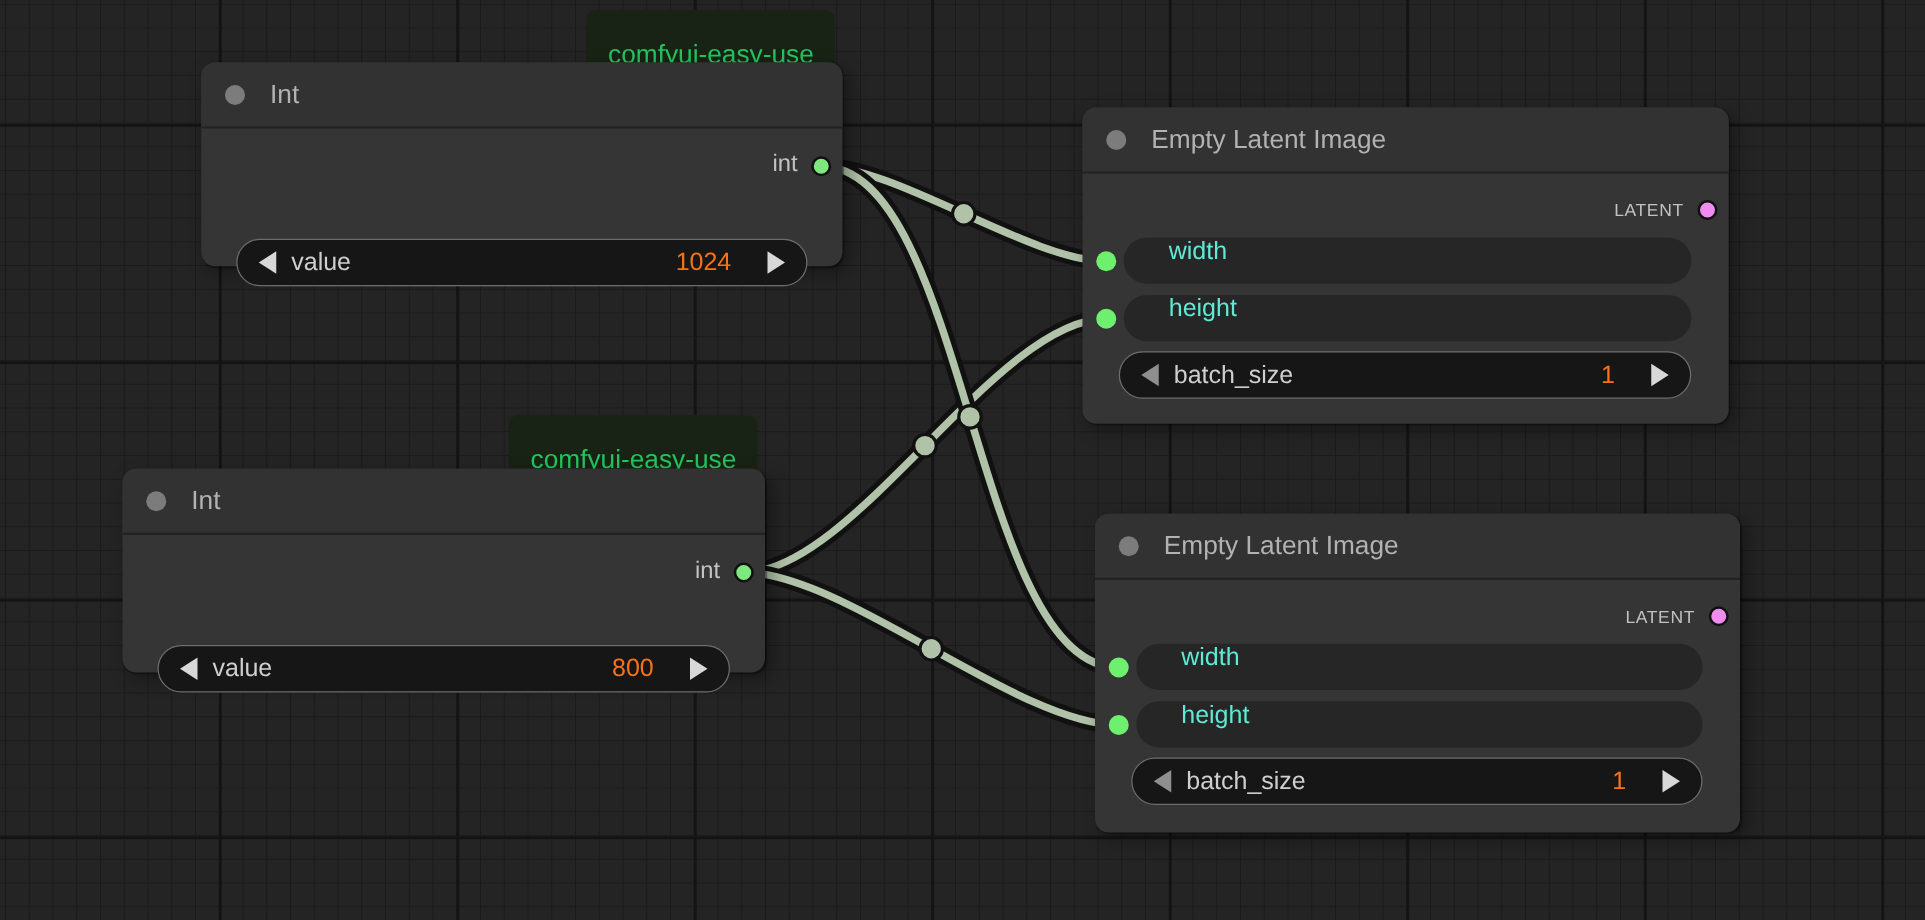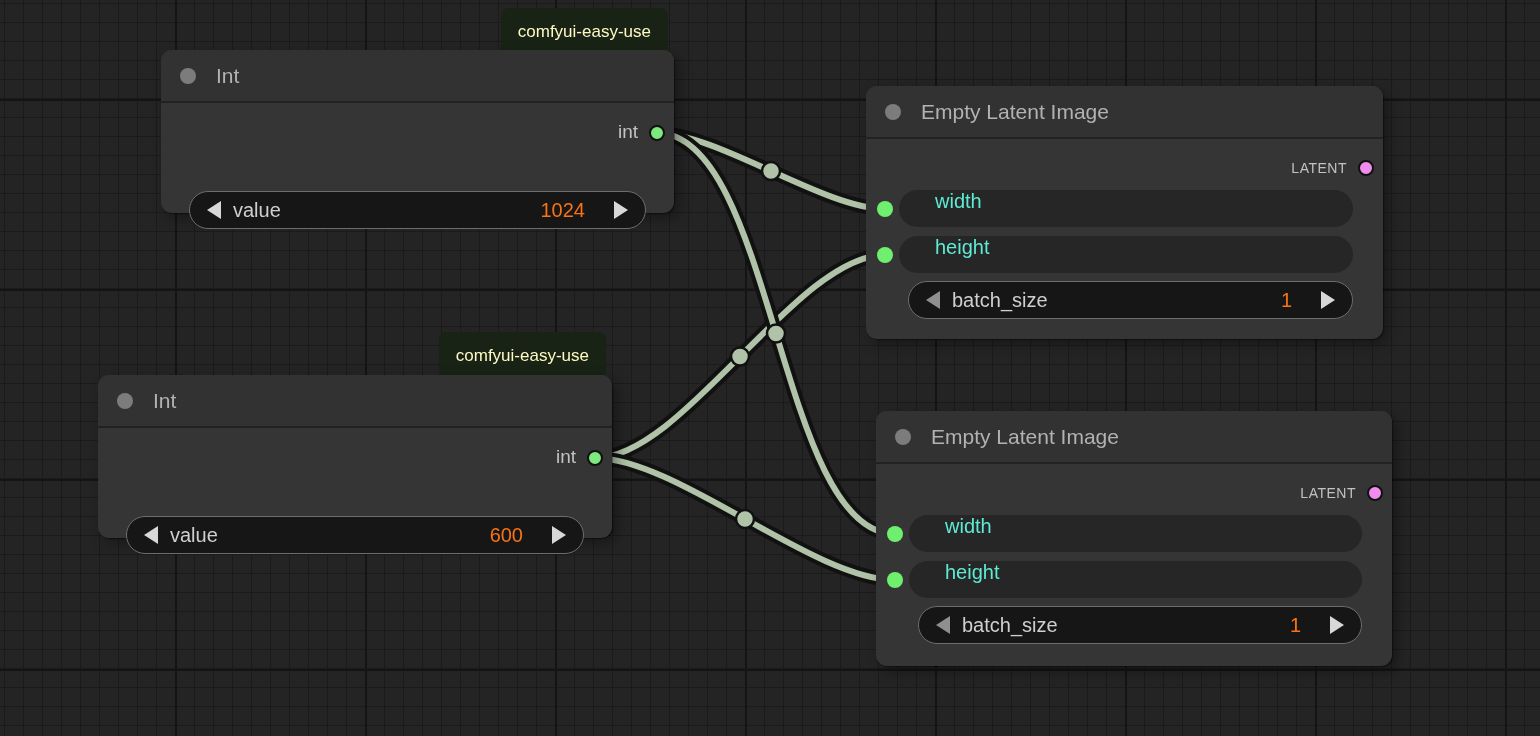--- a/index.html
+++ b/index.html
@@ -45,41 +45,41 @@
   .widget .wvalue{font-size:20px;color:#f97316;margin-right:29px;}
   .tri-left{width:0;height:0;border:9px solid transparent;border-left:none;border-right:14px solid #d8d8d8;flex:none;}
   .tri-right{width:0;height:0;border:9px solid transparent;border-right:none;border-left:14px solid #d8d8d8;flex:none;}
   .widget.batch .tri-left{border-right-color:#8f8f8f;}
   .muted-pill{
     position:absolute;height:37px;background:#262626;border-radius:18.5px;
     display:flex;align-items:flex-start;padding-left:36px;box-sizing:border-box;
     font-size:20px;color:#5eead4;
   }
   .badge{
-    position:absolute;z-index:2;height:37px;line-height:37px;padding:5px 17px;
-    background:#182315;color:#fef9c3;font-size:17px;border-radius:8px;white-space:nowrap;
+    position:absolute;z-index:2;height:37px;line-height:37px;padding:17px 17px;
+    background:#182315;color:#22c55e;font-size:21px;border-radius:8px;white-space:nowrap;
   }
   
   #node-int1{left:161px;top:50px;width:513px;height:163px;}
   #node-int2{left:98px;top:375px;width:514px;height:163px;}
   #node-eli1{left:866px;top:86px;width:517px;height:253px;}
   #node-eli2{left:876px;top:411px;width:516px;height:255px;}
   
   .int-node .slot-row.out{top:66px;}
   .int-node .out-port{top:75px;}
   .int-node .widget{left:28px;right:28px;top:105px;margin-top:36px;}
   
   .eli-node .slot-row.out{top:66px;}
   .eli-node .out-port{top:74px;}
   .eli-node .muted-pill{left:33px;right:30px;}
   .eli-node .muted-pill.w{top:104px;}
   .eli-node .muted-pill.h{top:150px;}
   .eli-node .in-port.w{top:115px;}
   .eli-node .in-port.h{top:161px;}
-  .eli-node .widget{left:42px;right:30px;top:195px;}
+  .eli-node .widget{left:29px;right:30px;top:195px;}
   
   #badge-int1{top:8px;right:872px;}
   #badge-int2{top:332px;right:934px;}
 </style>
 </head>
 <body>
 
 <div id="canvas">
 
   <svg id="links" width="1540" height="736">
@@ -124,21 +124,21 @@
       <span class="title">Int</span>
     </div>
     <div class="slot-row out">
       <span class="slot-label">int</span>
     </div>
     <span class="port out-port" style="background: rgb(125, 232, 125);"></span>
     <div class="widget">
       <span class="tri-left"></span>
       <span class="wlabel">value</span>
       <span class="spacer"></span>
-      <span class="wvalue">600</span>
+      <span class="wvalue">800</span>
       <span class="tri-right"></span>
     </div>
   </div>
 
   <div class="node eli-node" id="node-eli1">
     <div class="titlebar">
       <span class="collapse-dot"></span>
       <span class="title">Empty Latent Image</span>
     </div>
     <div class="slot-row out">

